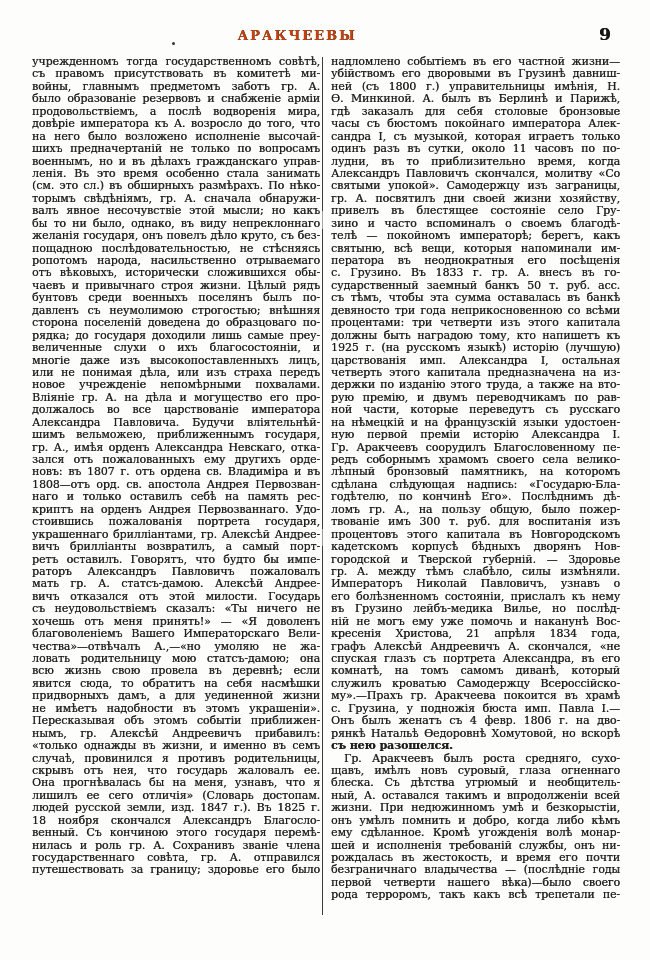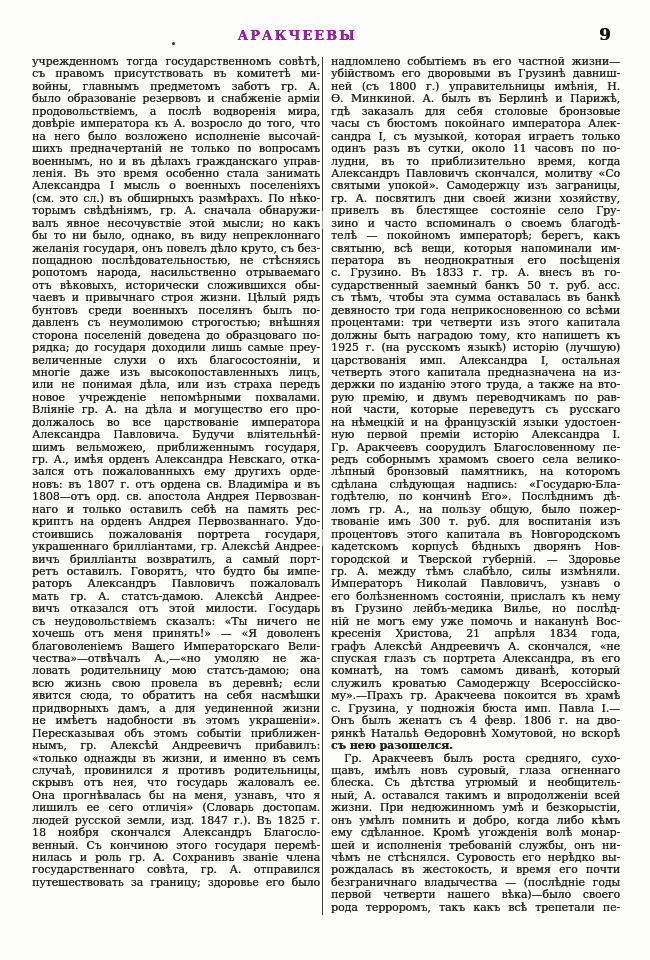--- a/index.html
+++ b/index.html
@@ -9,21 +9,21 @@
     font-family:"DejaVu Serif", serif;
     color:#1e1e1e;
     position:relative;
     overflow:hidden;
   }
   .page{position:absolute;inset:0;}
   .running-head{
     position:absolute;top:28px;left:207px;width:180px;
     text-align:center;
     font-weight:bold;font-size:13px;letter-spacing:2px;
-    color:#a21caf;
+    color:#c2410c;
     text-shadow:0.3px 0 0 #171717;
   }
   .page-number{
     position:absolute;top:24px;left:599px;
     font-weight:bold;font-size:17px;color:#151515;
     text-shadow:0.3px 0 0 #151515;
   }
   .ink-speck{
     position:absolute;left:172px;top:42px;width:3px;height:3px;
     background:#333;border-radius:50%;
@@ -70,21 +70,20 @@
       <div class="tline">учрежденномъ тогда государственномъ совѣтѣ,</div>
       <div class="tline">съ правомъ присутствовать въ комитетѣ ми-</div>
       <div class="tline">войны, главнымъ предметомъ заботъ гр. А.</div>
       <div class="tline">было образованіе резервовъ и снабженіе арміи</div>
       <div class="tline">продовольствіемъ, а послѣ водворенія мира,</div>
       <div class="tline">довѣріе императора къ А. возросло до того, что</div>
       <div class="tline">на него было возложено исполненіе высочай-</div>
       <div class="tline">шихъ предначертаній не только по вопросамъ</div>
       <div class="tline">военнымъ, но и въ дѣлахъ гражданскаго управ-</div>
       <div class="tline">ленія. Въ это время особенно стала занимать</div>
-      <div class="tline">Александра I мысль о военныхъ поселеніяхъ</div>
       <div class="tline">(см. это сл.) въ обширныхъ размѣрахъ. По нѣко-</div>
       <div class="tline">торымъ свѣдѣніямъ, гр. А. сначала обнаружи-</div>
       <div class="tline">валъ явное несочувствіе этой мысли; но какъ</div>
       <div class="tline">бы то ни было, однако, въ виду непреклоннаго</div>
       <div class="tline">желанія государя, онъ повелъ дѣло круто, съ без-</div>
       <div class="tline">пощадною послѣдовательностью, не стѣсняясь</div>
       <div class="tline">ропотомъ народа, насильственно отрываемаго</div>
       <div class="tline">отъ вѣковыхъ, исторически сложившихся обы-</div>
       <div class="tline">чаевъ и привычнаго строя жизни. Цѣлый рядъ</div>
       <div class="tline">бунтовъ среди военныхъ поселянъ былъ по-</div>
@@ -196,20 +195,19 @@
       <div class="tline">рянкѣ Натальѣ Ѳедоровнѣ Хомутовой, но вскорѣ</div>
       <div class="tline pend">съ нею разошелся.</div>
       <div class="tline pindent">Гр. Аракчеевъ былъ роста средняго, сухо-</div>
       <div class="tline">щавъ, имѣлъ новъ суровый, глаза огненнаго</div>
       <div class="tline">блеска. Съ дѣтства угрюмый и необщитель-</div>
       <div class="tline">ный, А. оставался такимъ и впродолженіи всей</div>
       <div class="tline">жизни. При недюжинномъ умѣ и безкорыстіи,</div>
       <div class="tline">онъ умѣлъ помнить и добро, когда либо кѣмъ</div>
       <div class="tline">ему сдѣланное. Кромѣ угожденія волѣ монар-</div>
       <div class="tline">шей и исполненія требованій службы, онъ ни-</div>
-      <div class="tline">чѣмъ не стѣснялся. Суровость его нерѣдко вы-</div>
       <div class="tline">рождалась въ жестокость, и время его почти</div>
       <div class="tline">безграничнаго владычества — (послѣдніе годы</div>
       <div class="tline">первой четверти нашего вѣка)—было своего</div>
       <div class="tline">рода терроромъ, такъ какъ всѣ трепетали пе-</div>
     </div>
 
 </div>
 
 </body></html>

